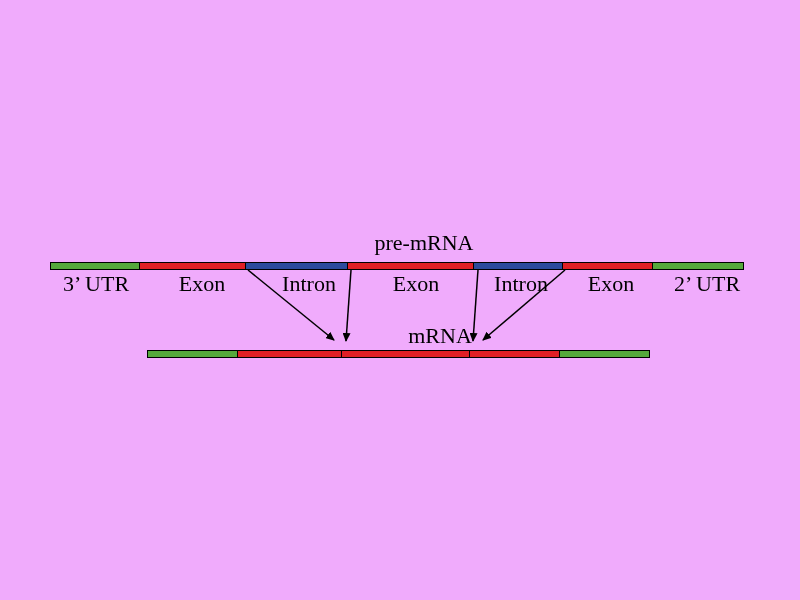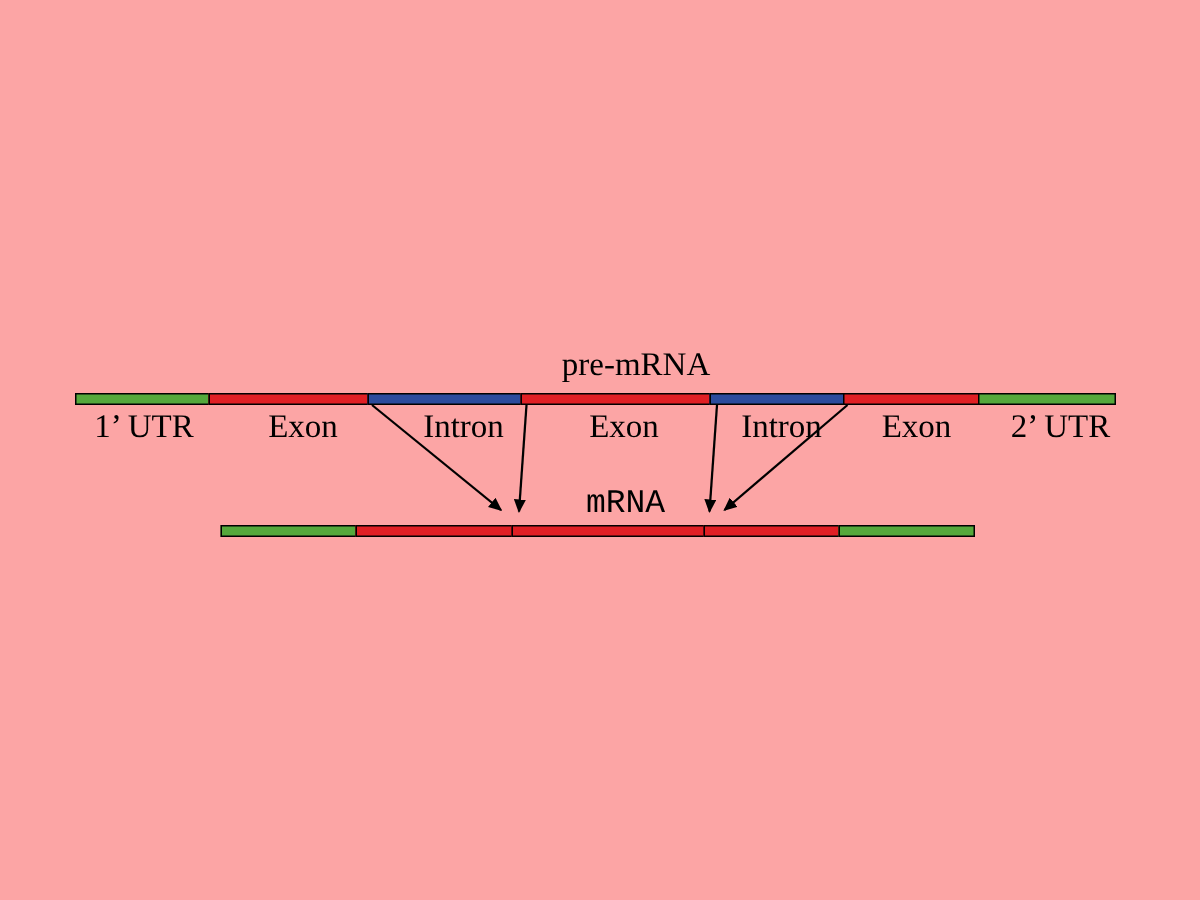--- a/index.html
+++ b/index.html
@@ -1,21 +1,21 @@
 <!DOCTYPE html>
 <html><head>
 <meta charset="utf-8">
 <style>
   html,body{margin:0;padding:0;}
   body{
     width:800px;height:600px;background:#ffffff;overflow:hidden;
     font-family:"Liberation Serif","DejaVu Serif",serif;
   }
   .canvas{
-    position:relative;width:800px;height:600px;background:#fca5a5;
+    position:relative;width:800px;height:600px;background:#f0abfc;
   }
   .bar{
     position:absolute;display:flex;align-items:stretch;
   }
   .seg{
     height:100%;
     border:1px solid #000;
     box-sizing:border-box;
   }
   .seg + .seg{ margin-left:-1px; }
@@ -42,41 +42,41 @@
   <div class="bar" id="premrna-bar" style="left:50px;top:262px;width:700px;height:8px;">
       <div class="seg" style="width: 90px; background: rgb(85, 168, 60); border-color: rgb(0, 0, 0);"></div>
       <div class="seg" style="width: 107px; background: rgb(224, 31, 36); border-color: rgb(0, 0, 0);"></div>
       <div class="seg" style="width: 103px; background: rgb(44, 75, 156); border-color: rgb(0, 0, 0);"></div>
       <div class="seg" style="width: 127px; background: rgb(224, 31, 36); border-color: rgb(0, 0, 0);"></div>
       <div class="seg" style="width: 90px; background: rgb(44, 75, 156); border-color: rgb(0, 0, 0);"></div>
       <div class="seg" style="width: 91px; background: rgb(224, 31, 36); border-color: rgb(0, 0, 0);"></div>
       <div class="seg" style="width: 92px; background: rgb(85, 168, 60); border-color: rgb(0, 0, 0);"></div>
     </div>
 
-  <div class="diagram-label" style="left:96px;top:272px;">1’ UTR</div>
+  <div class="diagram-label" style="left:96px;top:272px;">3’ UTR</div>
   <div class="diagram-label" style="left:202px;top:272px;">Exon</div>
   <div class="diagram-label" style="left:309px;top:272px;">Intron</div>
   <div class="diagram-label" style="left:416px;top:272px;">Exon</div>
   <div class="diagram-label" style="left:521px;top:272px;">Intron</div>
   <div class="diagram-label" style="left:611px;top:272px;">Exon</div>
   <div class="diagram-label" style="left:707px;top:272px;">2’ UTR</div>
 
   <svg class="overlay" id="arrow-layer" width="800" height="600" viewBox="0 0 800 600">
     <defs>
       <marker id="ah" markerWidth="10" markerHeight="8" refX="8" refY="4" orient="auto" markerUnits="userSpaceOnUse">
         <path d="M0,0 L9,4 L0,8 z" fill="#000"></path>
       </marker>
     </defs>
   <line x1="248" y1="270" x2="334" y2="340" stroke="#000000" stroke-width="1.5" marker-end="url(#ah)"></line>
       <line x1="351" y1="270" x2="346" y2="341" stroke="#000000" stroke-width="1.5" marker-end="url(#ah)"></line>
       <line x1="478" y1="270" x2="473" y2="341" stroke="#000000" stroke-width="1.5" marker-end="url(#ah)"></line>
       <line x1="565" y1="270" x2="483" y2="340" stroke="#000000" stroke-width="1.5" marker-end="url(#ah)"></line>
     </svg>
 
-  <div class="diagram-label" style="left:417px;top:324px;font-family:Liberation Mono, monospace;">mRNA</div>
+  <div class="diagram-label" style="left:440px;top:324px;">mRNA</div>
 
   <div class="bar" id="mrna-bar" style="left:147px;top:350px;width:507px;height:8px;">
       <div class="seg" style="width: 91px; background: rgb(85, 168, 60); border-color: rgb(0, 0, 0);"></div>
       <div class="seg" style="width: 105px; background: rgb(224, 31, 36); border-color: rgb(0, 0, 0);"></div>
       <div class="seg" style="width: 129px; background: rgb(224, 31, 36); border-color: rgb(0, 0, 0);"></div>
       <div class="seg" style="width: 91px; background: rgb(224, 31, 36); border-color: rgb(0, 0, 0);"></div>
       <div class="seg" style="width: 91px; background: rgb(85, 168, 60); border-color: rgb(0, 0, 0);"></div>
     </div>
 
 </div>

